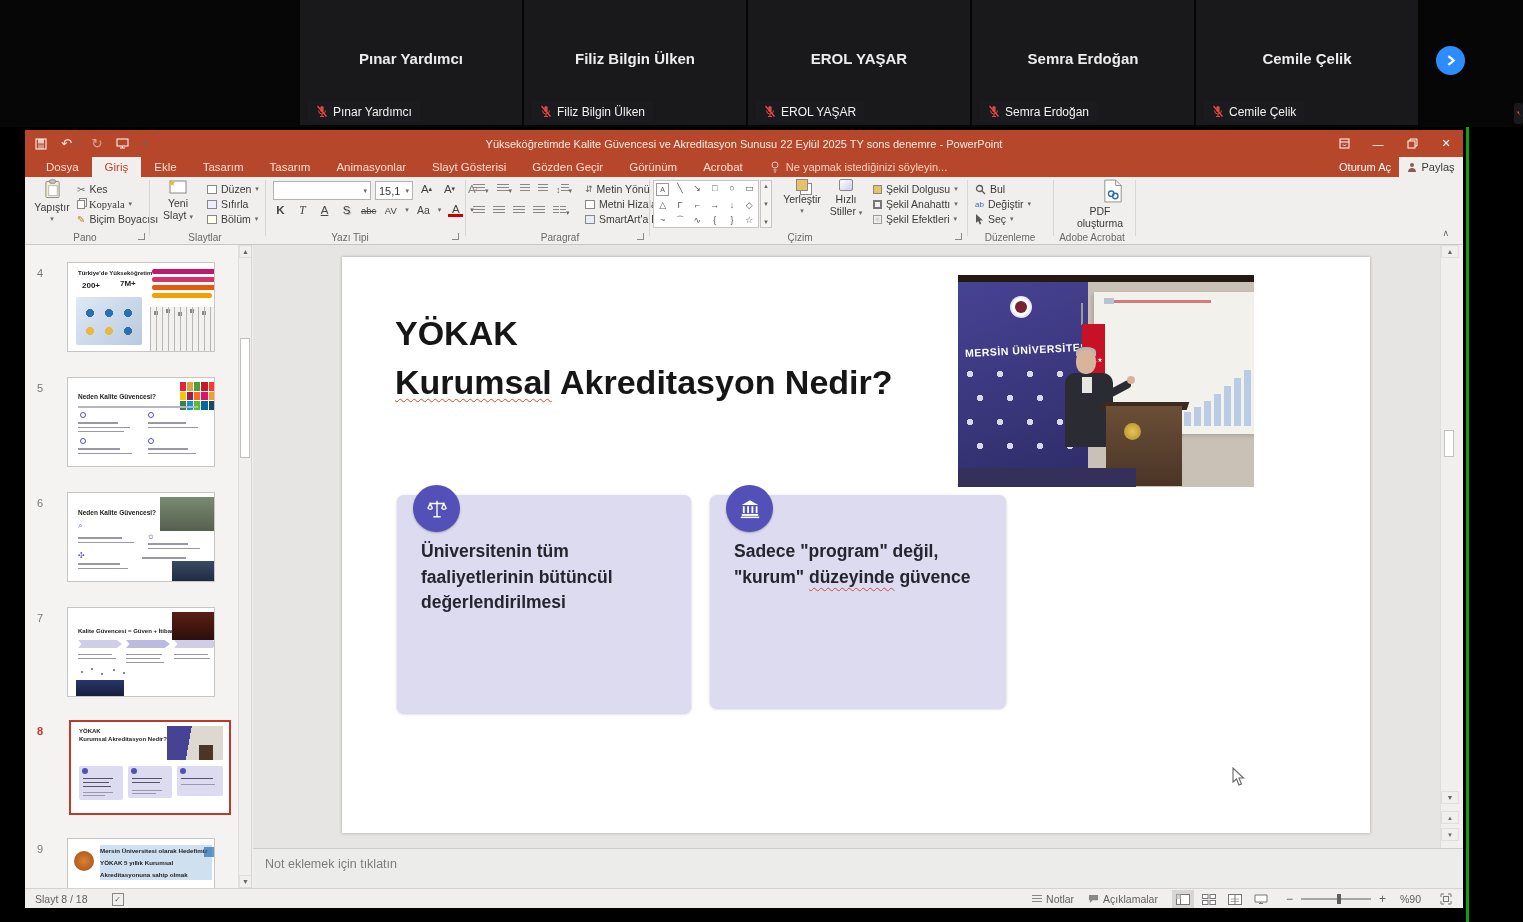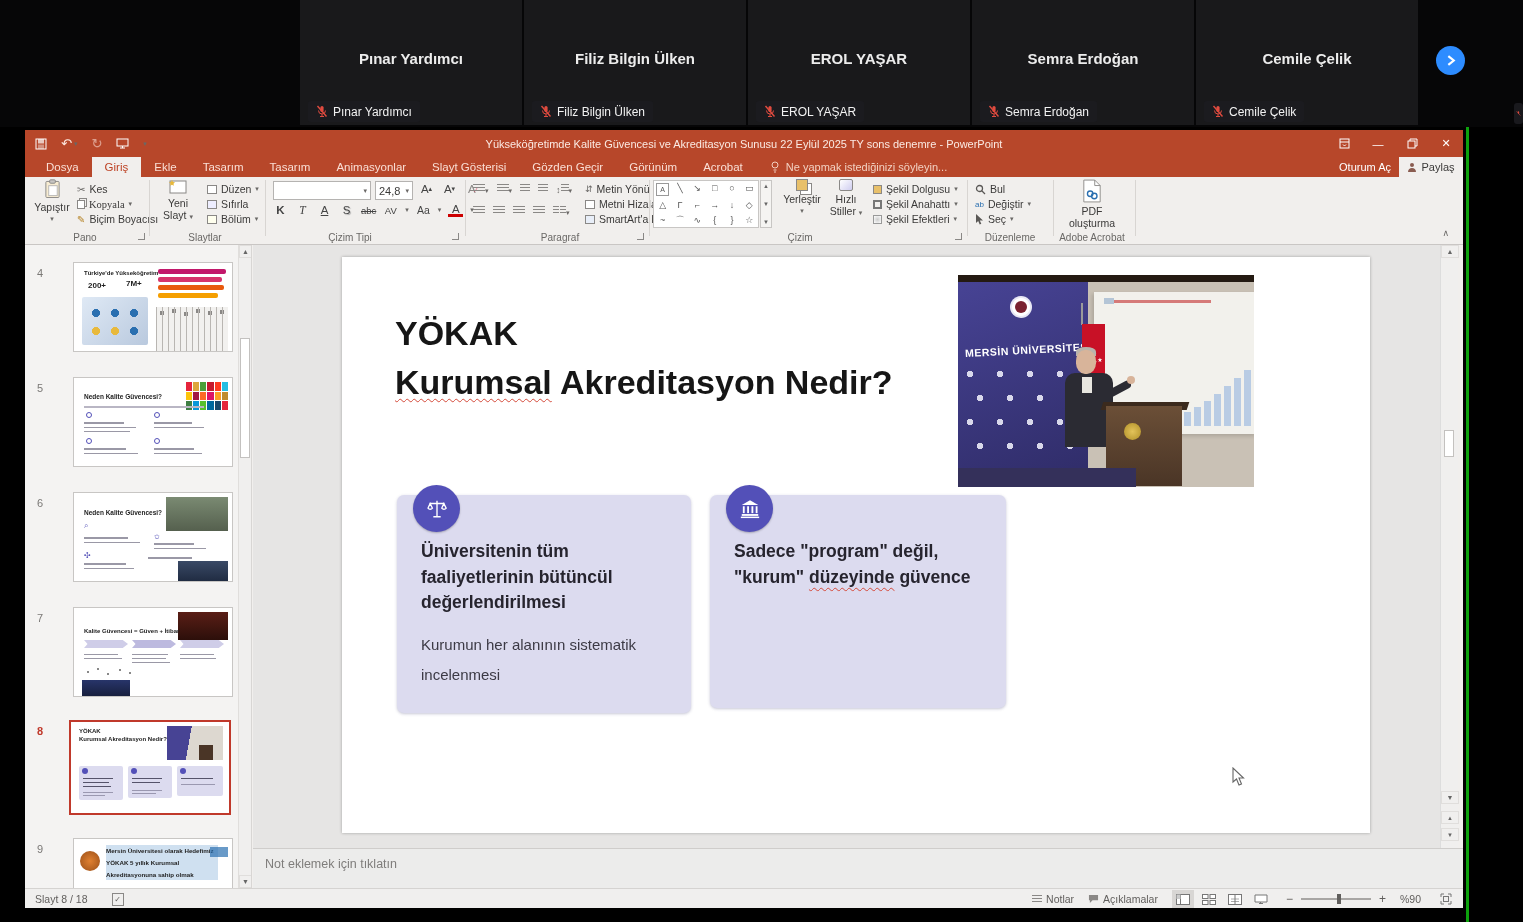--- a/index.html
+++ b/index.html
@@ -79,21 +79,21 @@
   .paintcan{display:inline-block;width:9px;height:9px;background:#e8c06a;border:1px solid #8a8886;}
   .outlsq{display:inline-block;width:9px;height:9px;border:2px solid #777;}
   .effsq{display:inline-block;width:9px;height:9px;border:1px solid #999;background:radial-gradient(#ccc,#fff);}
   .arricon{display:inline-block;width:12px;height:12px;background:#e8c06a;border:1px solid #8a8886;box-shadow:4px 4px 0 -1px #fff,4px 4px 0 0 #8a8886;}
   .qsicon{display:inline-block;width:14px;height:12px;border:1px solid #8a8886;border-radius:2px;background:linear-gradient(135deg,#fff,#cfcdf0);}
 
   
   .main{position:absolute;left:0;top:115px;width:1438px;height:643px;}
   .thumbs{position:absolute;left:0;top:0;width:227px;height:643px;background:#f4f3f2;border-right:1px solid #d8d6d4;overflow:hidden;}
   .thumbnum{position:absolute;left:12px;font-size:11px;color:#7a7876;}
-  .thumb{position:absolute;left:48px;width:160px;height:90px;background:#fff;border:1px solid #c8c6c4;overflow:hidden;}
+  .thumb{position:absolute;left:42px;width:148px;height:90px;background:#fff;border:1px solid #c8c6c4;overflow:hidden;}
   .thumb.sel{border:2px solid #c0392b;}
   .tpscroll{position:absolute;right:0;top:0;width:13px;height:643px;background:#f0efee;border-left:1px solid #e0dedc;}
   .scrthumb{position:absolute;left:1px;width:10px;background:#fff;border:1px solid #c3c1bf;}
   .scrarrow{position:absolute;left:0;width:13px;height:13px;display:flex;align-items:center;justify-content:center;font-size:7px;color:#666;background:#f0efee;border:1px solid #e0dedc;}
   .slidearea{position:absolute;left:228px;top:0;width:1187px;height:603px;background:#e6e5e4;overflow:hidden;}
   .slide{position:absolute;left:89px;top:12px;width:1028px;height:576px;background:#fff;box-shadow:0 0 3px rgba(0,0,0,.3);}
   .vscroll{position:absolute;left:1415px;top:0;width:18px;height:603px;background:#f0efee;border-left:1px solid #ddd;}
   .notesbar{position:absolute;left:228px;top:603px;width:1210px;height:40px;background:#ececeb;border-top:1px solid #cfcdcb;}
   .notesph{position:absolute;left:12px;top:8px;font-size:12.5px;color:#7f7d7b;}
 
@@ -372,42 +372,42 @@
           <span>Bölüm</span>
           <span class="dd">▾</span>
         </div>
       <div class="glabel" style="left:140px;width:80px;">Slaytlar</div>
       <div class="gsep" style="left:240px;"></div>
 
       <div class="combo" style="left:248px;top:4px;width:98px;">
           <span class="dd">▾</span>
         </div>
       <div class="combo" style="left:350px;top:4px;width:38px;">
-          <span>24,8</span>
+          <span>15,1</span>
           <span class="dd">▾</span>
         </div>
       <div class="sbtn" style="left:394px;top:5px;gap:8px;">
         <span class="fbtn">A<span style="font-size:7px;vertical-align:super;">▴</span></span>
         <span class="fbtn">A<span style="font-size:7px;vertical-align:super;">▾</span></span>
         <span class="fbtn" style="color:#8a8886;">A<span style="color:#d46;font-size:8px;">⁄</span></span>
       </div>
       <div class="sbtn" style="left:248px;top:26px;gap:7px;">
         <span class="fbtn" style="font-weight:bold;">K</span>
         <span class="fbtn" style="font-style:italic;font-family:'Liberation Serif',serif;">T</span>
         <span class="fbtn" style="text-decoration:underline;">A</span>
         <span class="fbtn" style="text-shadow:1px 1px 1px #aaa;">S</span>
         <span class="fbtn" style="text-decoration:line-through;font-size:9.5px;">abc</span>
         <span class="fbtn" style="font-size:9.5px;">AV</span>
         <span class="dd">▾</span>
         <span class="fbtn" style="font-size:10.5px;">Aa</span>
         <span class="dd">▾</span>
         <span class="fbtn" style="border-bottom:3px solid #c00;height:13px;">A</span>
         <span class="dd">▾</span>
       </div>
-      <div class="glabel" style="left:290px;width:70px;">Çizim Tipi</div>
+      <div class="glabel" style="left:290px;width:70px;">Yazı Tipi</div>
       <span class="launcher" style="left:427px;bottom:4px;"></span>
       <div class="gsep" style="left:440px;"></div>
 
       <div class="sbtn" style="left:448px;top:5px;gap:8px;">
         <span><span class="lines"></span><span class="dd">▾</span></span>
         <span><span class="lines"></span><span class="dd">▾</span></span>
         <span><span class="lines" style="width:10px;"></span></span>
         <span><span class="lines" style="width:10px;"></span></span>
         <span><span style="font-size:9px;color:#6a6866;">↕</span><span class="lines" style="width:8px;"></span><span class="dd">▾</span></span>
       </div>
@@ -505,21 +505,21 @@
       <div class="sbtn" style="left:950px;top:35px;">
         <svg width="9" height="11" viewBox="0 0 9 11">
             <path d="M1 0l0 9 2.2-2 1.5 3.5 1.6-.7L4.8 6.5 8 6.5z" fill="#5a5856"></path>
           </svg>
         <span>Seç</span>
           <span class="dd">▾</span>
       </div>
       <div class="glabel" style="left:950px;width:70px;">Düzenleme</div>
       <div class="gsep" style="left:1028px;"></div>
 
-      <div class="bigbtn" style="left:1036px;width:62px;">
+      <div class="bigbtn" style="left:1036px;width:62px;align-items:flex-end;">
         <svg width="20" height="24" viewBox="0 0 22 26">
             <path d="M2 1h12l6 6v18H2z" fill="#fff" stroke="#8a8886"></path>
             <path d="M14 1v6h6" fill="none" stroke="#8a8886"></path>
             <circle cx="9" cy="16" r="3" fill="none" stroke="#2a6fb0" stroke-width="1.5"></circle>
             <circle cx="13.5" cy="18.5" r="3" fill="none" stroke="#2a6fb0" stroke-width="1.5"></circle>
           </svg>
         <span><span>PDF</span><br><span>oluşturma</span></span>
       </div>
       <div class="glabel" style="left:1030px;width:74px;">Adobe Acrobat</div>
       <div class="gsep" style="left:1110px;"></div>
@@ -720,21 +720,20 @@
           </div>
 
           <div class="card" style="left:55px;width:294px;height:218px;">
             <div class="cicon">
               <svg width="22" height="22" viewBox="0 0 24 24" fill="none" stroke="#fff" stroke-width="1.5">
                   <path d="M12 3v17M8 20.5h8M4 6h16"></path>
                   <path d="M4.5 6l-2.3 5a2.9 2.9 0 0 0 4.8 0L4.5 6zM19.5 6l-2.3 5a2.9 2.9 0 0 0 4.8 0L19.5 6z"></path>
                 </svg>
             </div>
             <div class="ctitle">Üniversitenin tüm faaliyetlerinin bütüncül değerlendirilmesi</div>
-            <div class="cbody" style="margin-top:14px;">Kurumun her alanının sistematik incelenmesi</div>
           </div>
 
           <div class="card" style="left:368px;width:296px;height:213px;">
             <div class="cicon">
               <svg width="22" height="22" viewBox="0 0 24 24" fill="#fff">
                   <path d="M12 2.5L3 7.5h18L12 2.5z"></path>
                   <rect x="4.2" y="9" width="2" height="7.5"></rect>
                   <rect x="8.9" y="9" width="2" height="7.5"></rect>
                   <rect x="13.6" y="9" width="2" height="7.5"></rect>
                   <rect x="18.2" y="9" width="2" height="7.5"></rect>

